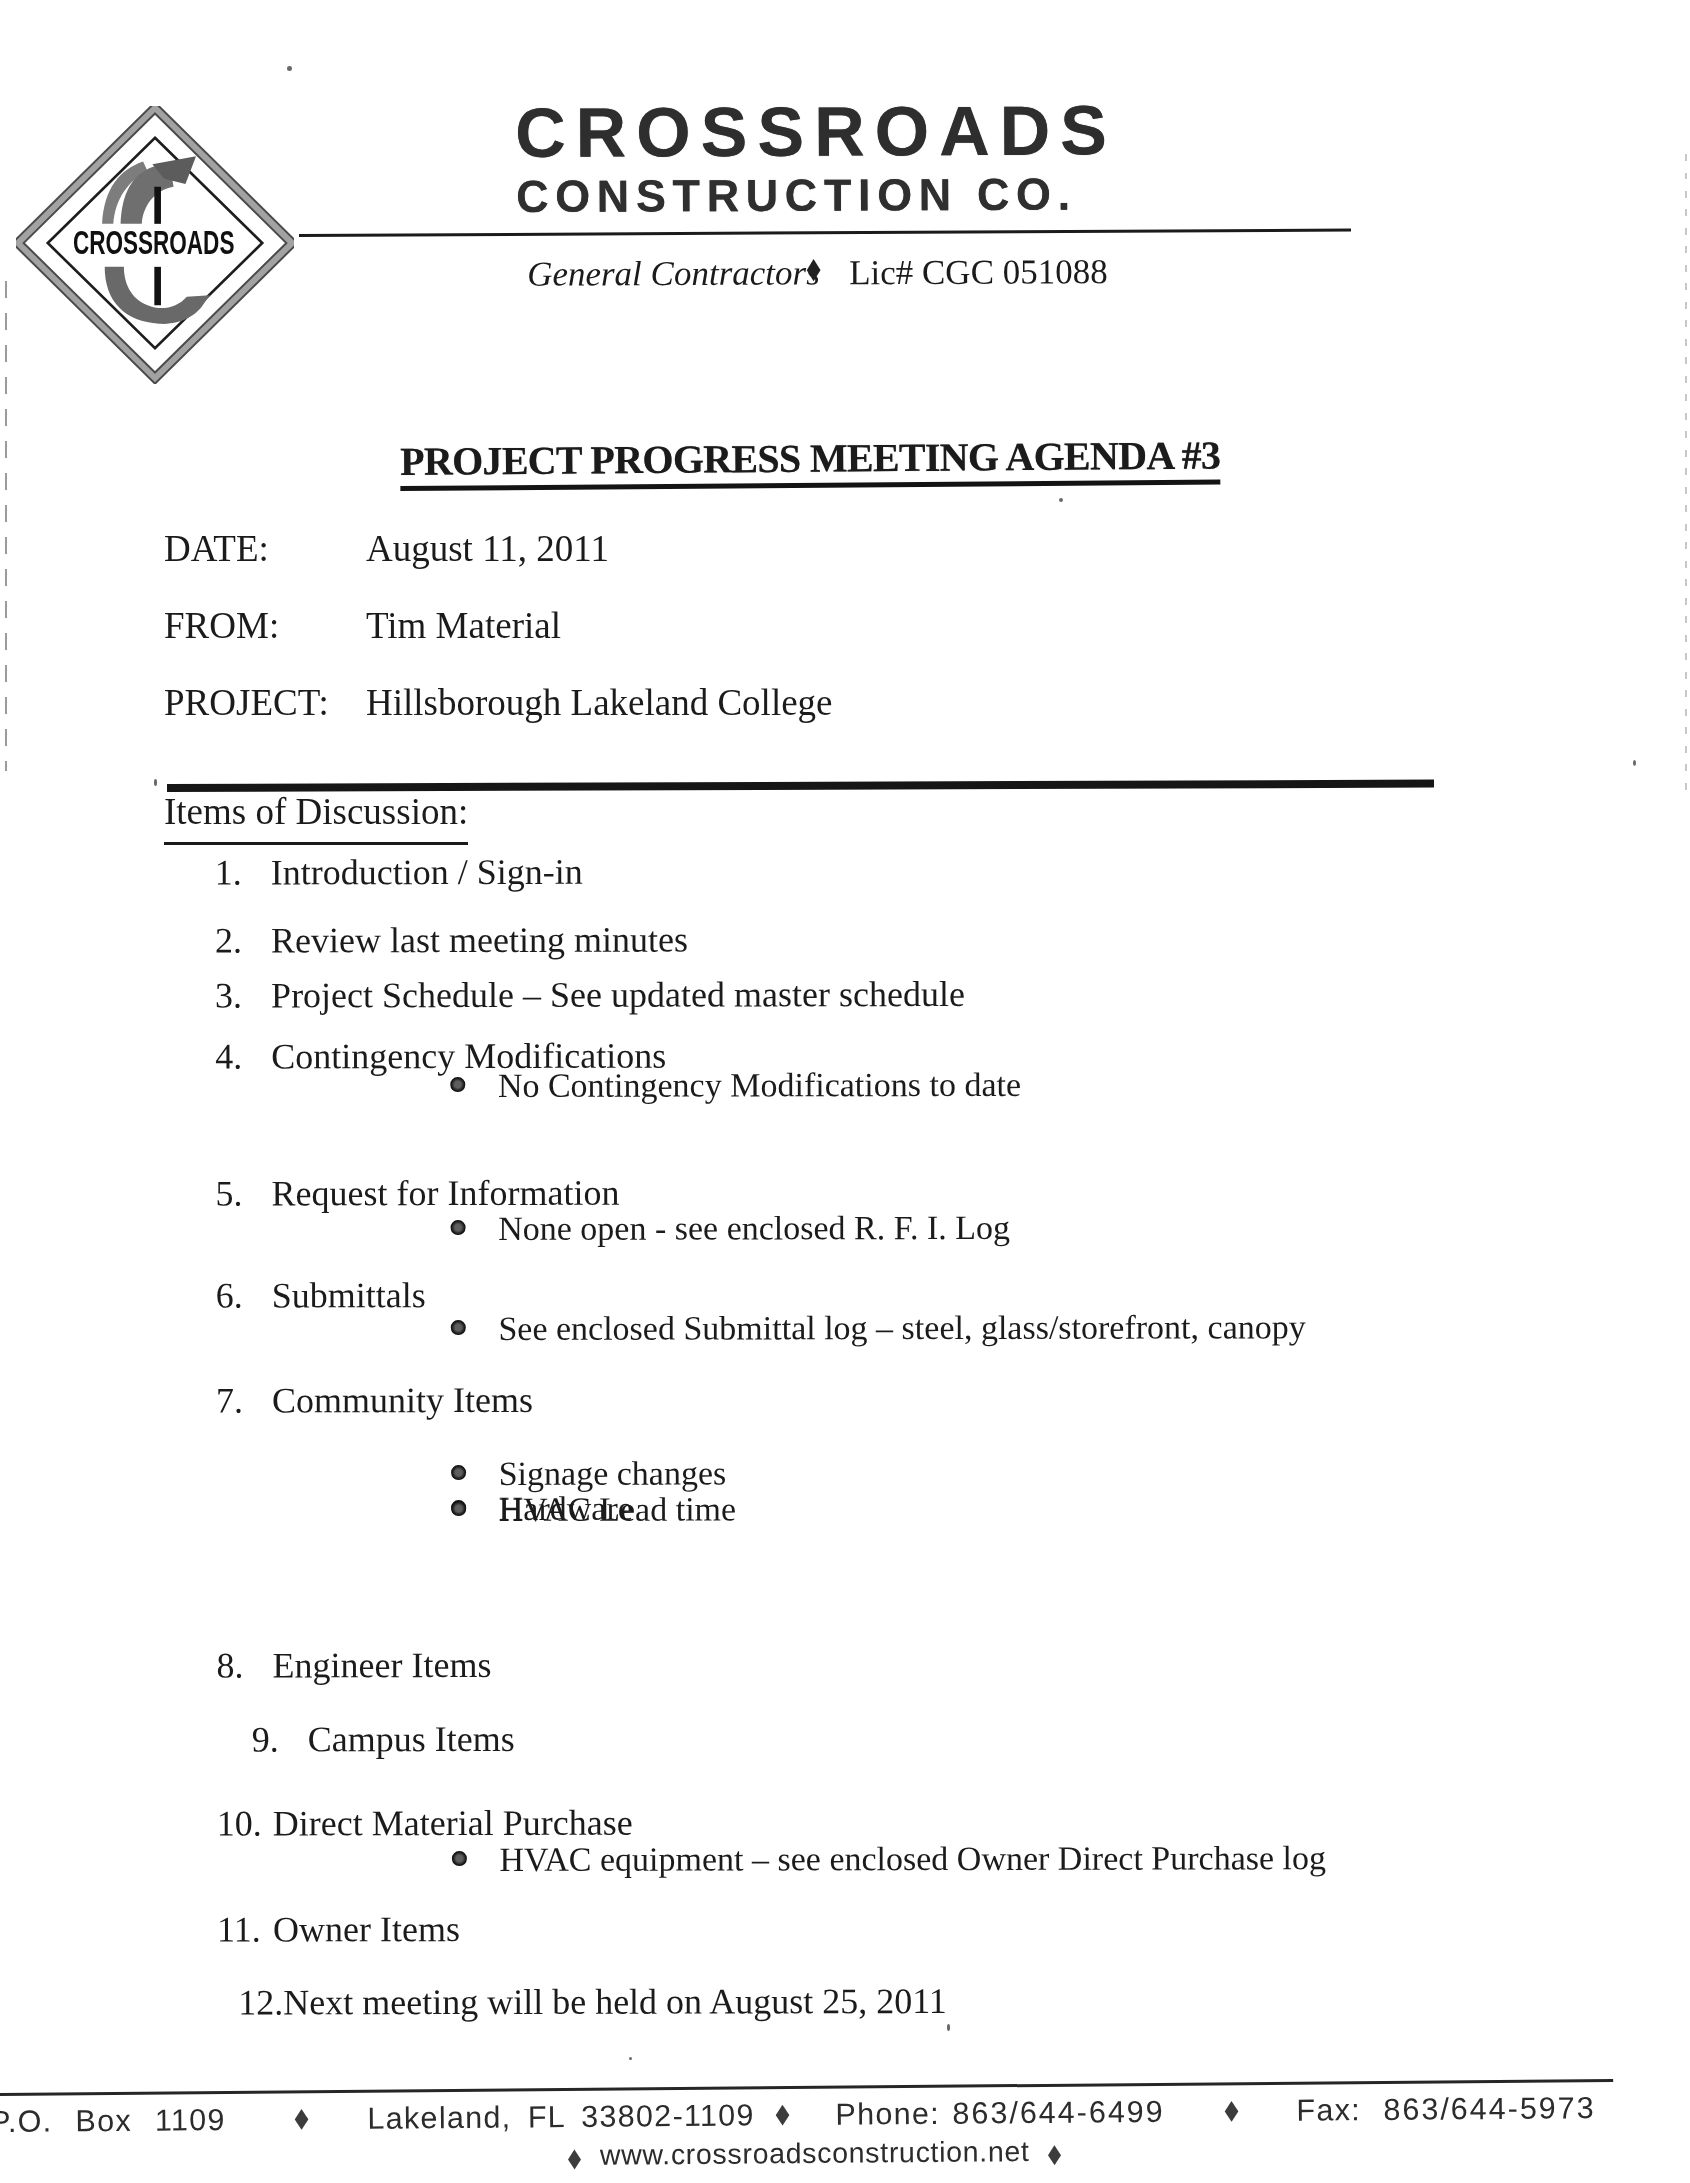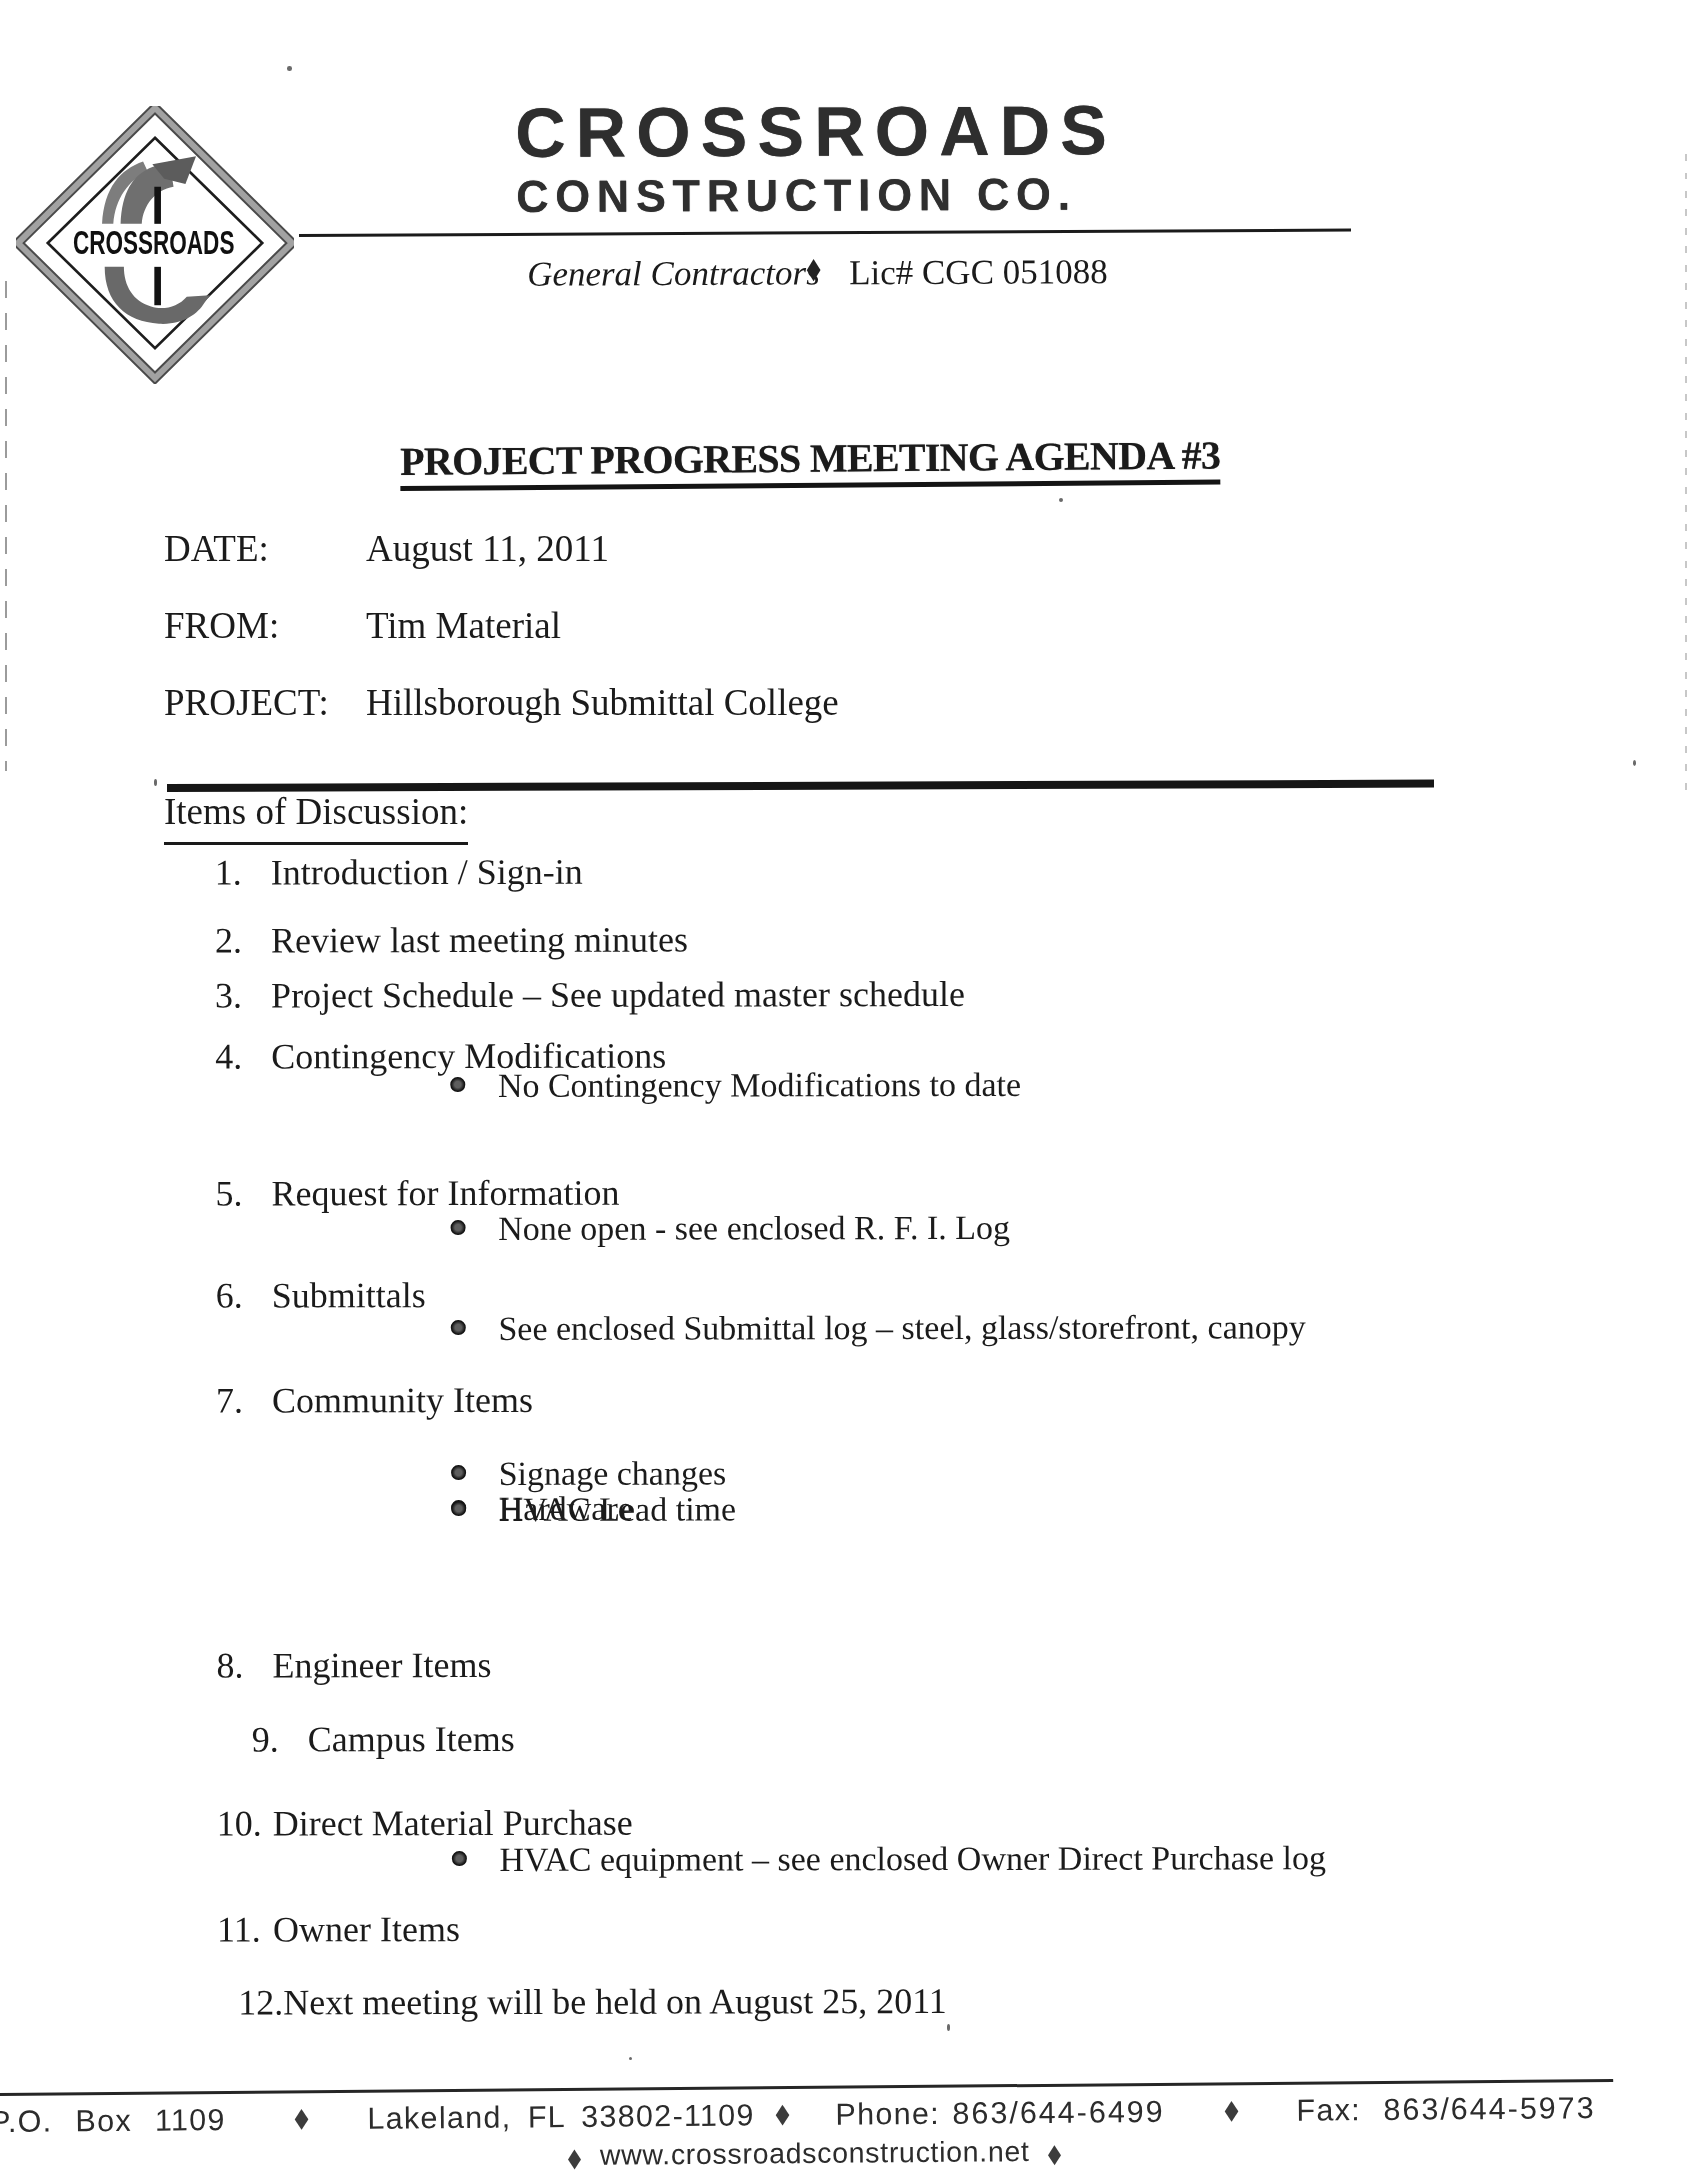--- a/index.html
+++ b/index.html
@@ -136,21 +136,21 @@
     <span class="abs tag-lic">Lic# CGC 051088</span>
   </div>
 
   <div class="abs doc-title">PROJECT PROGRESS MEETING AGENDA #3</div>
 
   <div class="abs meta-label" style="top:527px;">DATE:</div>
   <div class="abs meta-val" style="top:527px;">August 11, 2011</div>
   <div class="abs meta-label" style="top:604px;">FROM:</div>
   <div class="abs meta-val" style="top:604px;">Tim Material</div>
   <div class="abs meta-label" style="top:681px;">PROJECT:</div>
-  <div class="abs meta-val" style="top:681px;">Hillsborough Submittal College</div>
+  <div class="abs meta-val" style="top:681px;">Hillsborough Lakeland College</div>
 
   <div class="section-rule"></div>
   <div class="abs section-heading">Items of Discussion:</div>
 
   <div class="list">
 
     <div class="abs item" style="top:853px;">
       <span class="n">1.</span><span>Introduction / Sign-in</span>
     </div>
 

